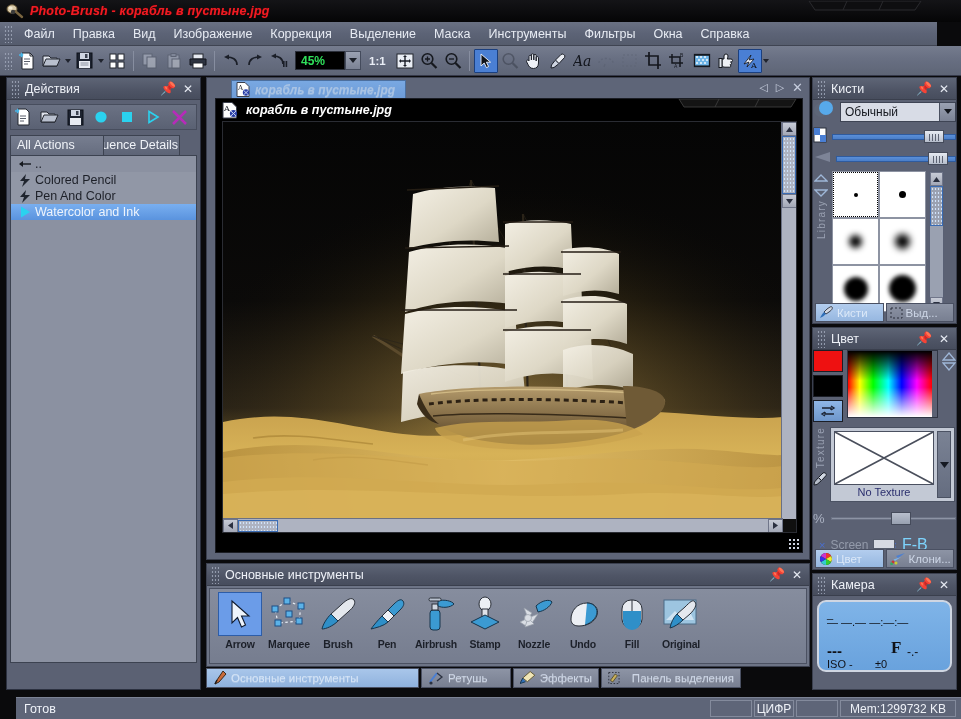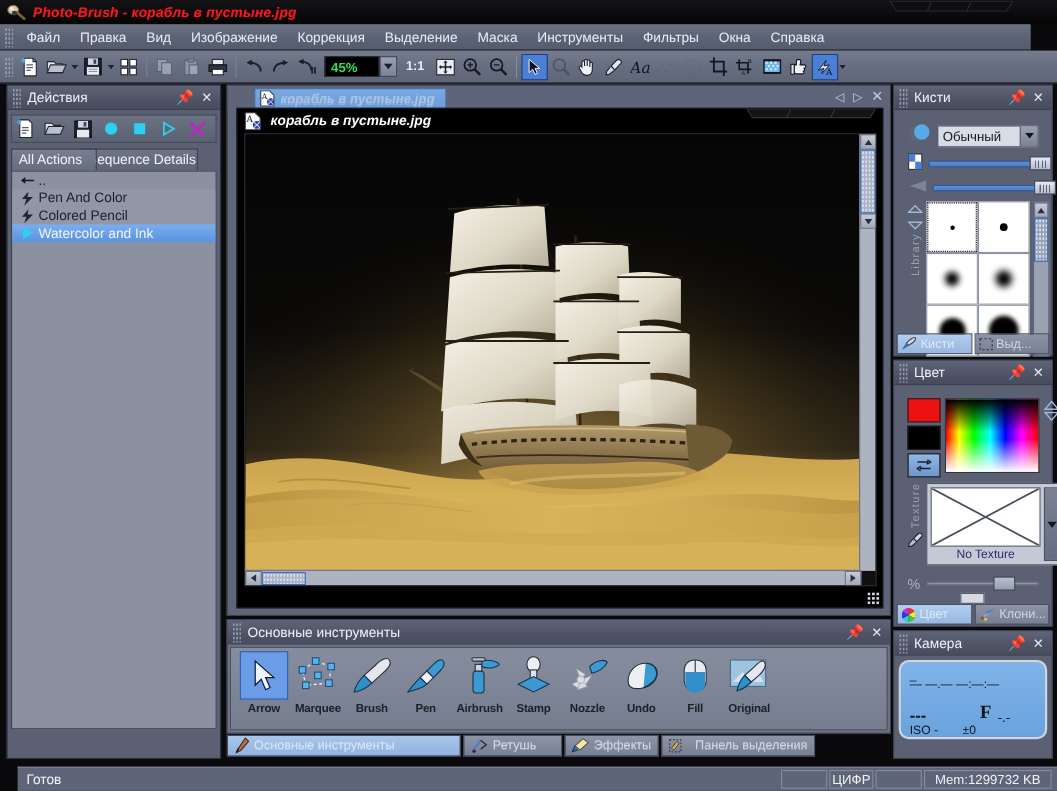--- a/index.html
+++ b/index.html
@@ -155,21 +155,21 @@
     background:linear-gradient(180deg,#8d94a5,#787f91);
     border:1px solid #4a5062;font-size:11.5px;color:#cdd6e6;
     text-shadow:0 1px 0 rgba(255,255,255,.25);white-space:nowrap;overflow:hidden;cursor:default;
   }
   .btm-tab.active{background:linear-gradient(180deg,#a9c6ea,#8fb2dd);color:#d5e4f6;}
 
   
   #brushes{left:812px;top:77px;width:145px;height:247px;}
   #color{left:812px;top:327px;width:145px;height:243px;}
   #camera{left:812px;top:573px;width:145px;height:117px;}
-  .pbody{padding:12px;border-radius:12px;}
+  .pbody{padding:0;border-radius:12px;}
   .rowline{display:flex;align-items:center;gap:5px;margin-bottom:4px;}
   .combo{flex:1;height:20px;background:#d8dce6;border:1px solid #3e4454;display:flex;align-items:center;}
   .combo .cv{font-size:12px;color:#15181f;padding-left:4px;}
   .combo .cd{margin-left:auto;width:16px;height:18px;background:linear-gradient(180deg,#9aa1b2,#7b8294);
     border-left:1px solid #4a5060;display:flex;align-items:center;justify-content:center;}
   .combo .cd:after{content:"";border-left:4px solid transparent;border-right:4px solid transparent;
     border-top:5px solid #11141b;}
   .slider{flex:1;height:14px;position:relative;display:flex;align-items:center;}
   .slider .trk{position:absolute;left:0;right:0;height:6px;background:linear-gradient(180deg,#5b8fd8,#4a7ec8);
     border:1px solid #2f5b9e;}
@@ -484,49 +484,49 @@
           </svg>
       </div>
       <div class="actbtn">
         <svg width="17" height="17" viewBox="0 0 17 17">
             <path d="M2 2 L15 15 M15 2 L2 15" stroke="#b62bb9" stroke-width="2.6"></path>
           </svg>
       </div>
     </div>
 
     <div class="act-tabs">
-      <div class="act-tab active" style="position:absolute;left:0;top:0;z-index:3;width:78px;">All Actions</div>
+      <div class="act-tab active" style="position:absolute;left:0;top:0;z-index:3;width:94px;">All Actions</div>
       <div class="act-tab" style="position:absolute;left:63px;top:0;z-index:1;width:107px;">Sequence Details</div>
     </div>
 
     <div class="act-list">
       <div class="act-row">
         <span class="ic">
           <svg width="14" height="10" viewBox="0 0 14 10">
               <path d="M13 5 H2" stroke="#16191f" stroke-width="1.4"></path>
               <path d="M1 5 L5 2 L5 8 Z" fill="#16191f"></path>
             </svg>
         </span>
         <span>..</span>
       </div>
       <div class="act-row alt">
         <span class="ic">
           <svg width="12" height="13" viewBox="0 0 12 13">
               <path d="M7 0 L1 7 H5 L3 13 L11 5 H6 Z" fill="#1f242e"></path>
             </svg>
         </span>
-        <span>Pen And Color</span>
+        <span>Colored Pencil</span>
       </div>
       <div class="act-row alt">
         <span class="ic">
           <svg width="12" height="13" viewBox="0 0 12 13">
               <path d="M7 0 L1 7 H5 L3 13 L11 5 H6 Z" fill="#1f242e"></path>
             </svg>
         </span>
-        <span>Colored Pencil</span>
+        <span>Pen And Color</span>
       </div>
       <div class="act-row sel">
         <span class="ic">
           <svg width="11" height="12" viewBox="0 0 11 12">
               <path d="M1 0.5 L10 6 L1 11.5 Z" fill="#2ad2ef"></path>
             </svg>
         </span>
         <span>Watercolor and Ink</span>
       </div>
     </div>

